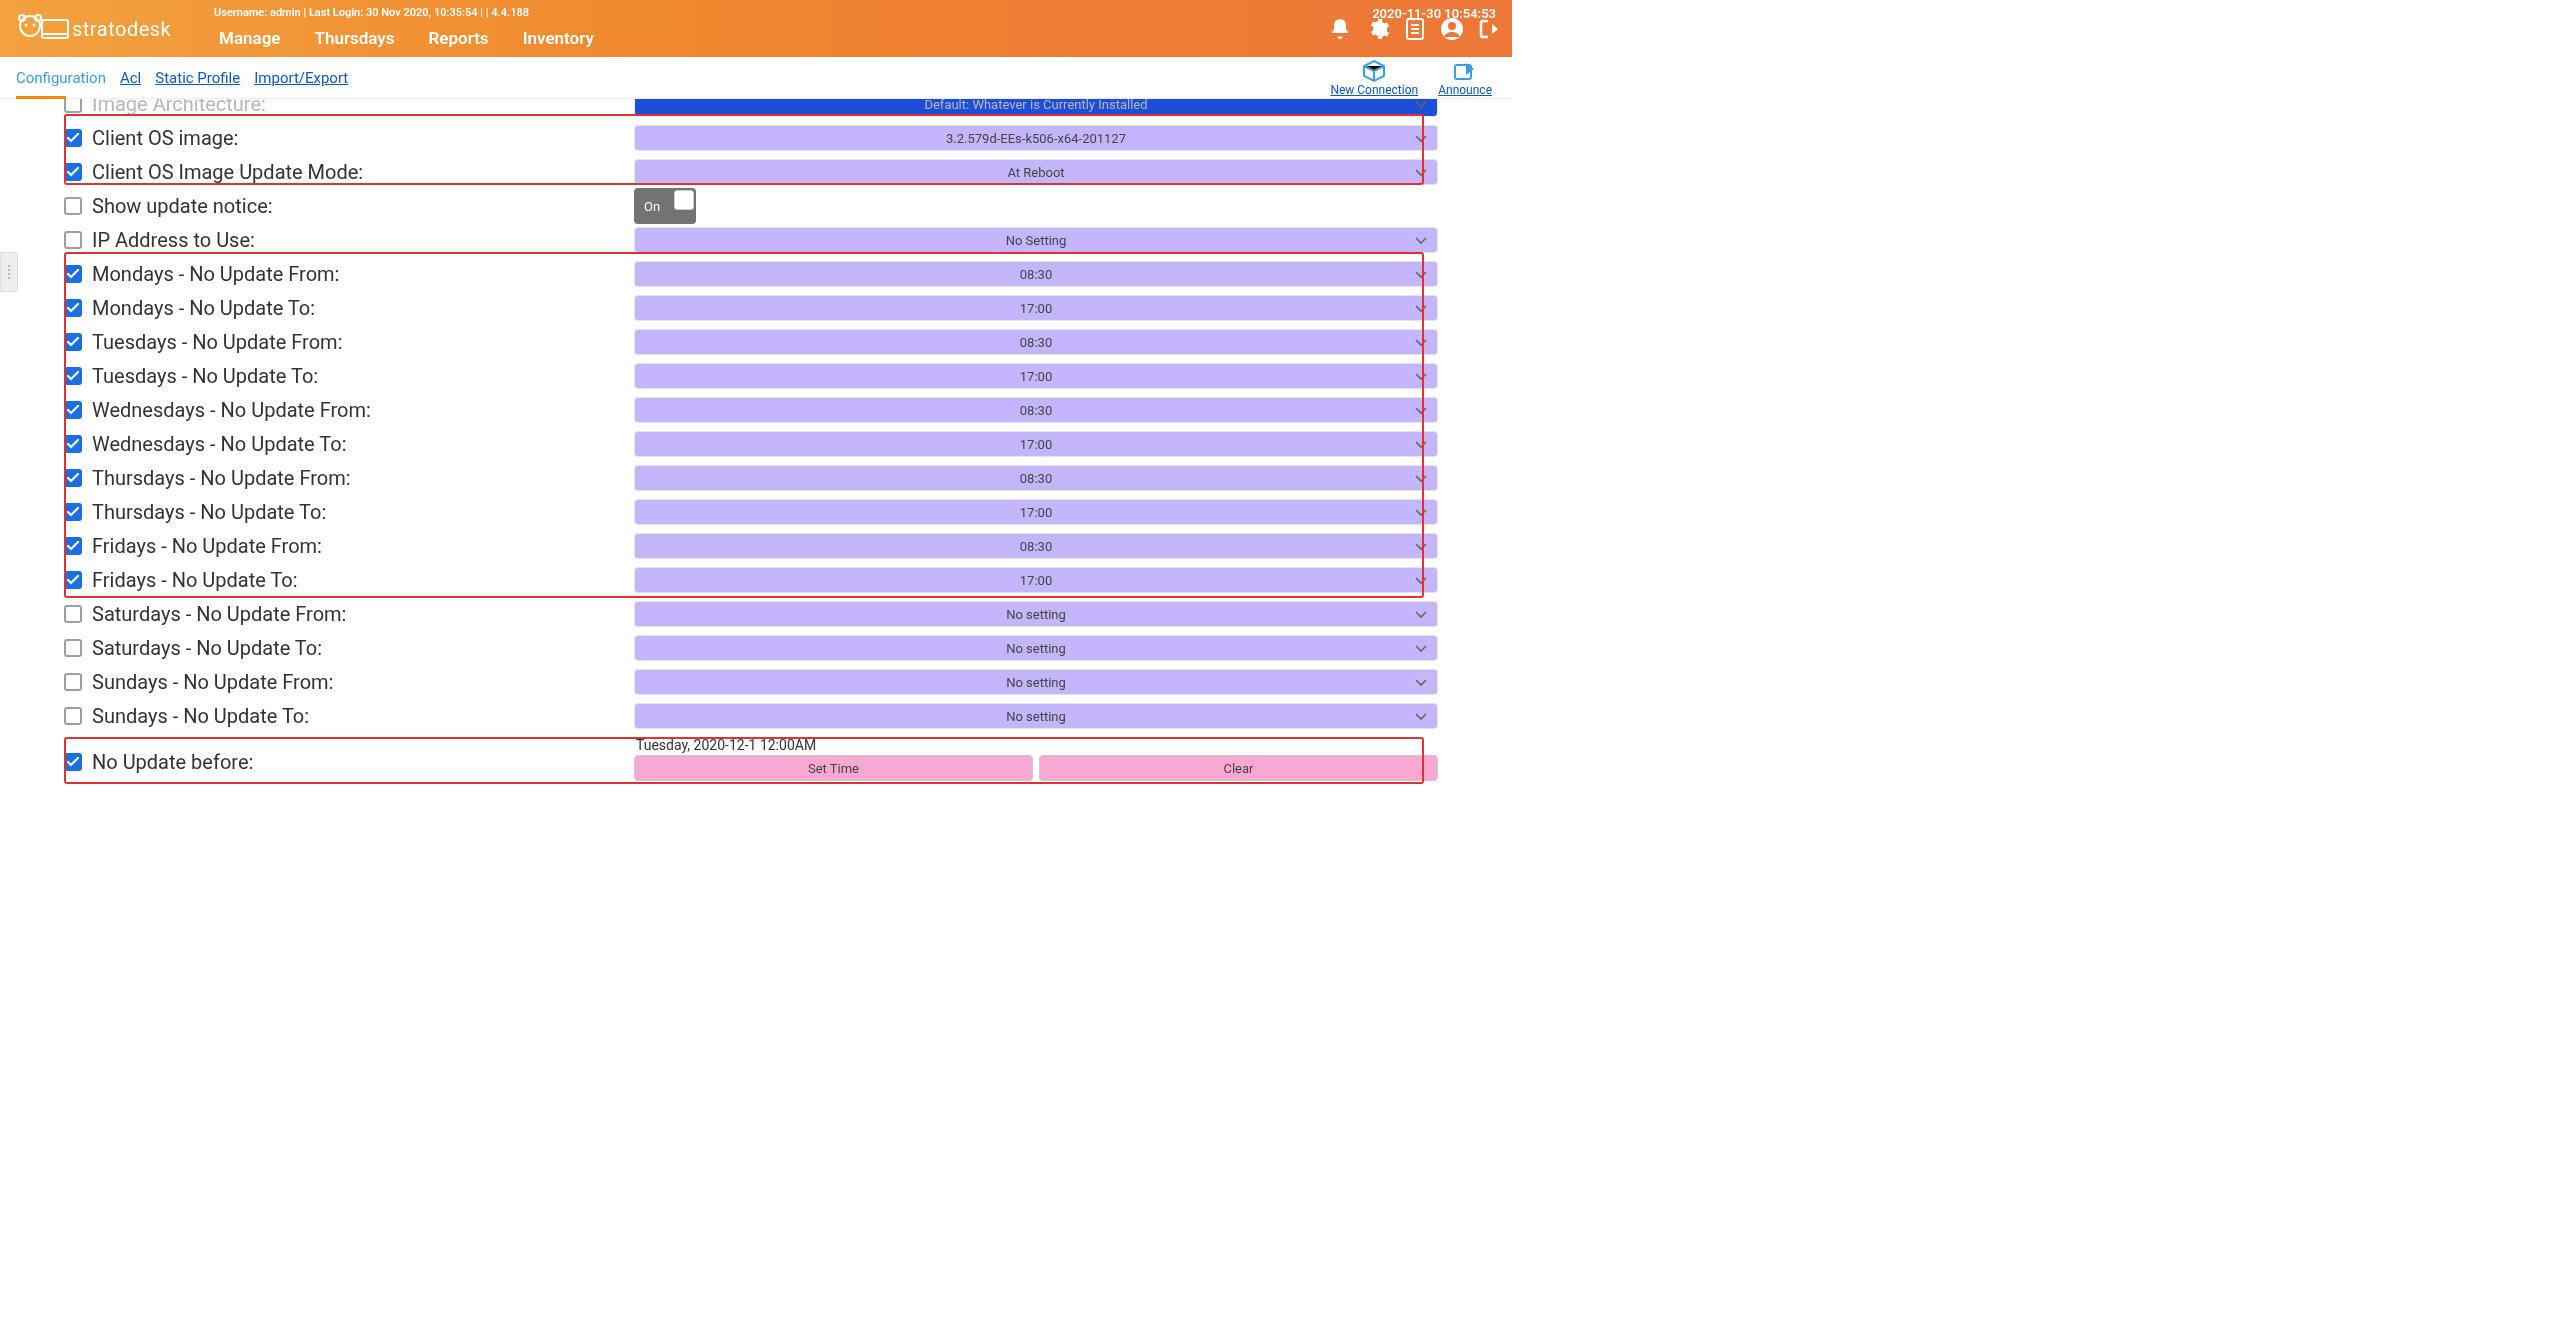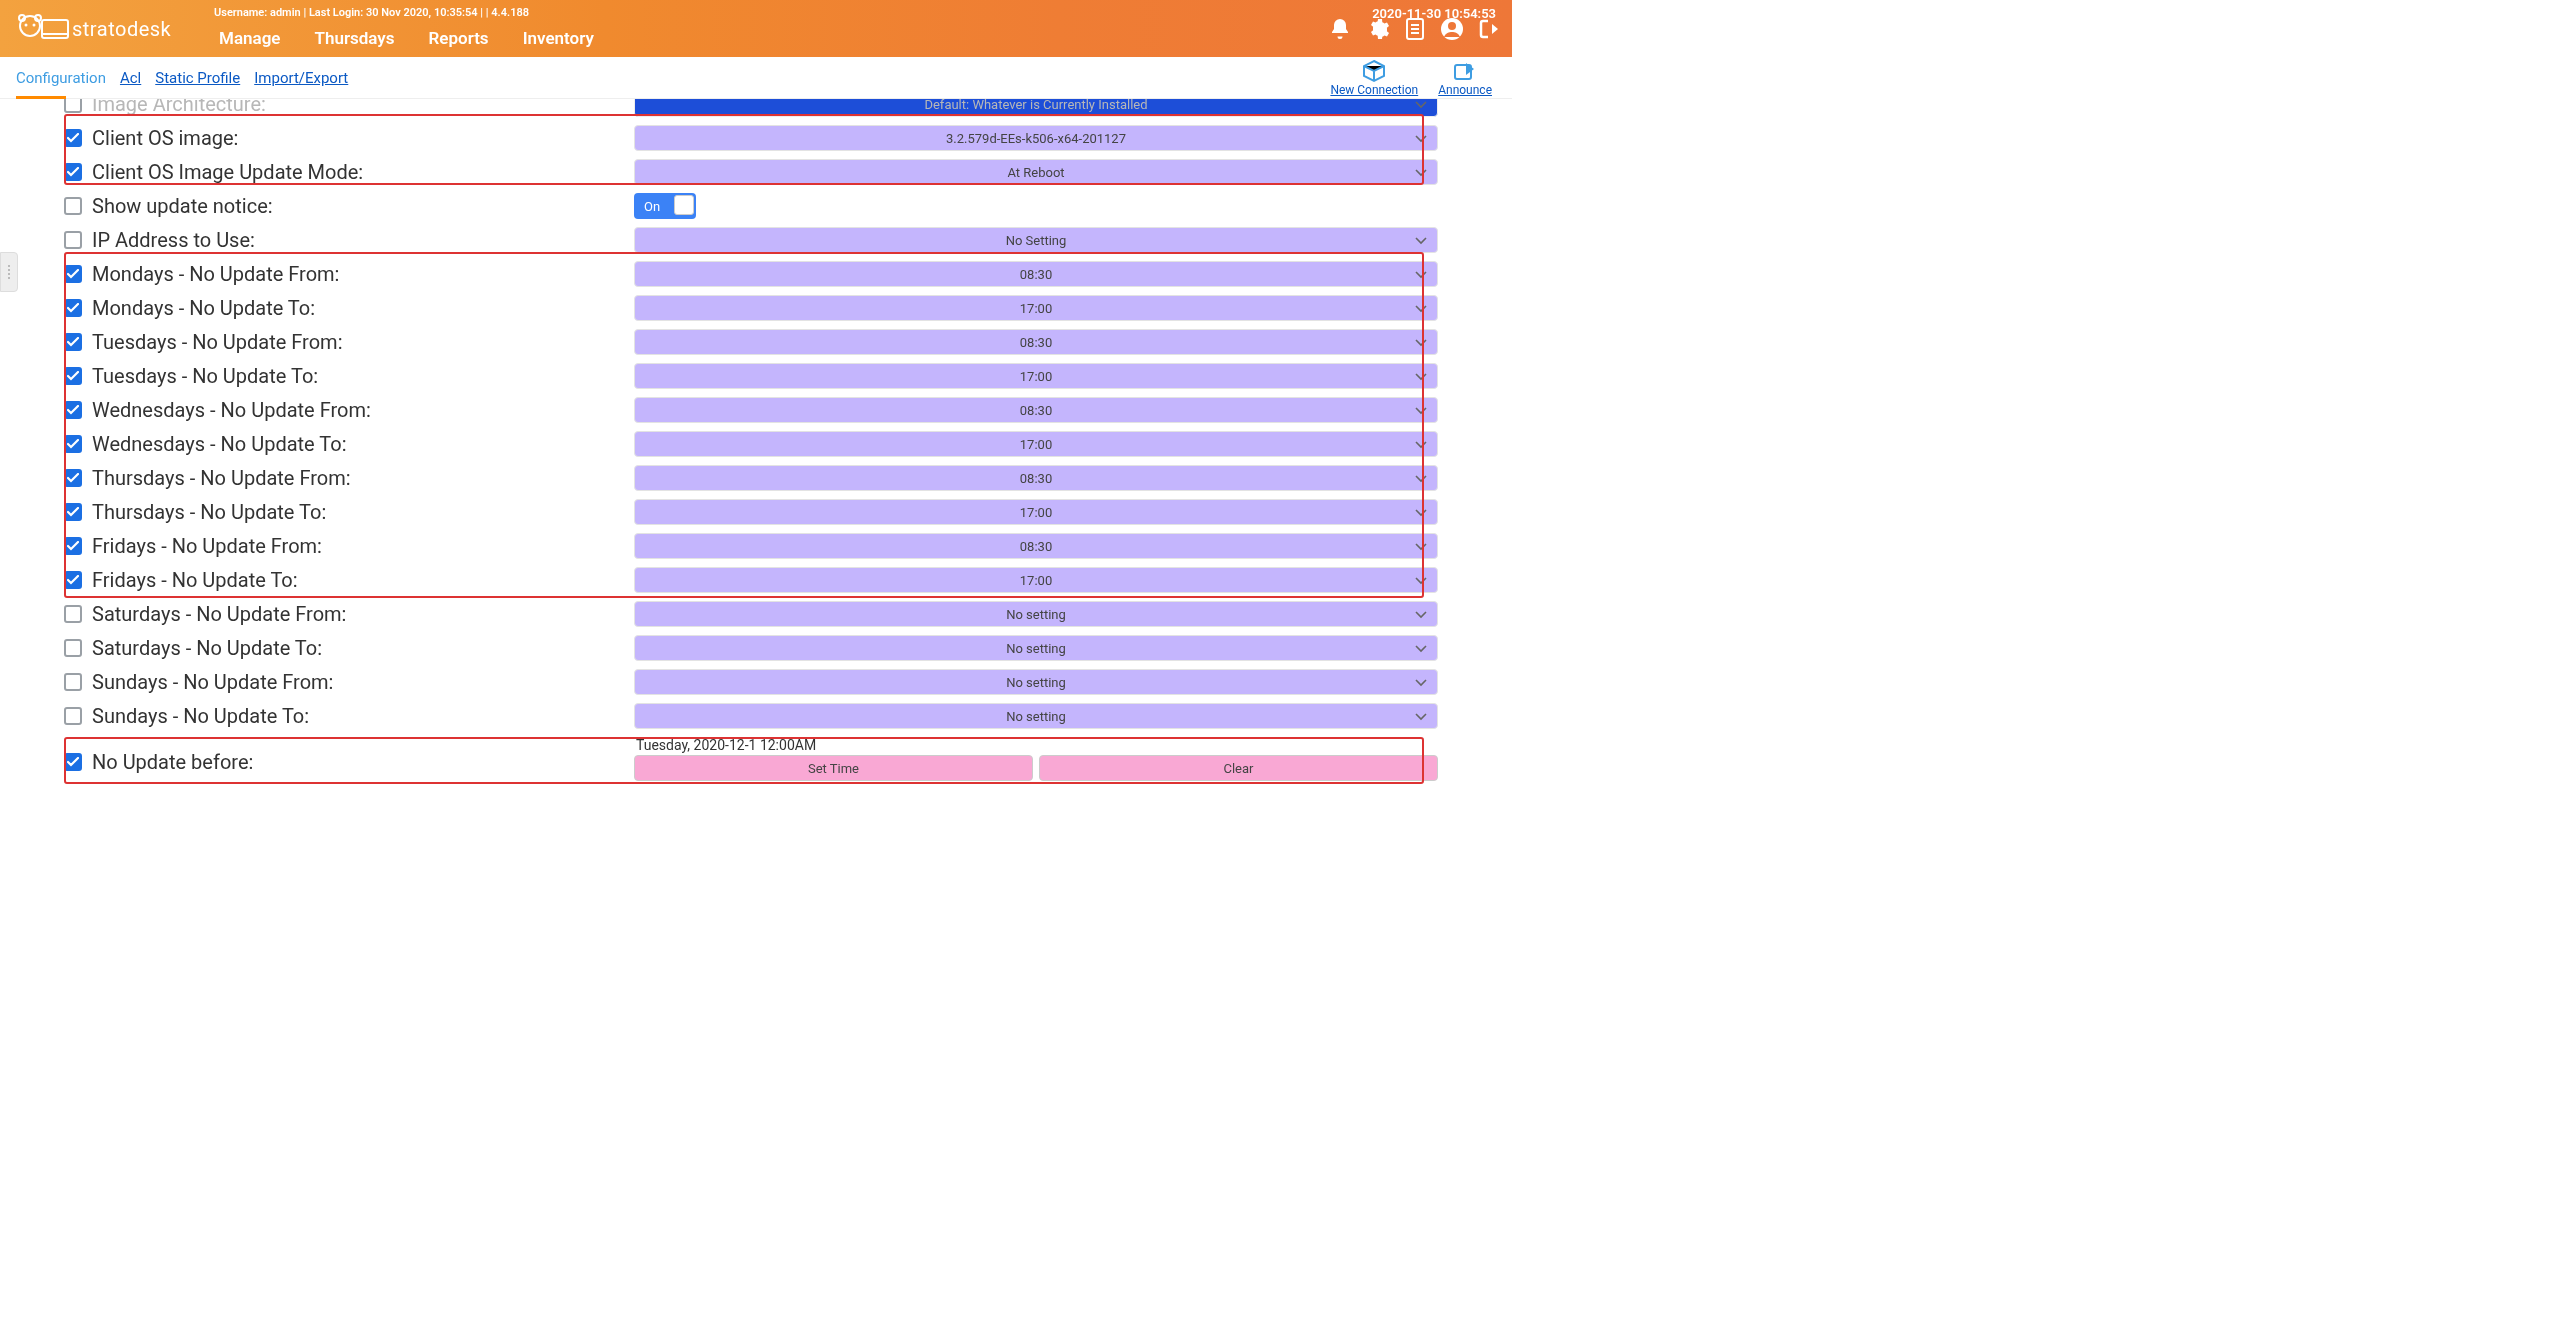--- a/index.html
+++ b/index.html
@@ -73,21 +73,21 @@
     align-items: center;
     justify-content: center;
     font-size: 13px;
     color: #444;
     position: relative;
     cursor: pointer;
   }
   .dropdown .dd-text { flex: 1; text-align: center; padding: 0 28px; }
   .dropdown .chevron { position: absolute; right: 10px; }
   .dropdown.ghost { background: #1d4ed8; color: #b7b7b7; border-color: #eee; }
-  .toggle { width: 62px; height: 26px; background: #3b82f6; border-radius: 4px; position: relative; display: flex; align-items: center; }
+  .toggle { width: 62px; height: 36px; background: #737373; border-radius: 4px; position: relative; display: flex; align-items: center; }
   .toggle .toggle-label { color: #fff; font-size: 13px; margin-left: 10px; }
   .toggle .knob { position: absolute; right: 2px; top: 2px; width: 20px; height: 20px; background: #fff; border-radius: 3px; border:1px solid #ccc; }
 
   .red-box { position: absolute; border: 2px solid #d33; border-radius: 3px; pointer-events: none; }
 
   .last-row { display: flex; align-items: center; height: 50px; position: relative; }
   .last-value { position: absolute; left: 570px; right: 2px; top: 0; }
   .last-value .ts-text { font-size: 14px; color: #333; margin-bottom: 2px; padding-left: 2px; }
   .last-value .btn-row { display: flex; gap: 6px; }
   .last-value button { flex: 1; height: 26px; background: #f9a8d4; border: 1px solid #ccc; border-radius: 4px; font-size: 13px; color: #444; cursor: pointer; }

